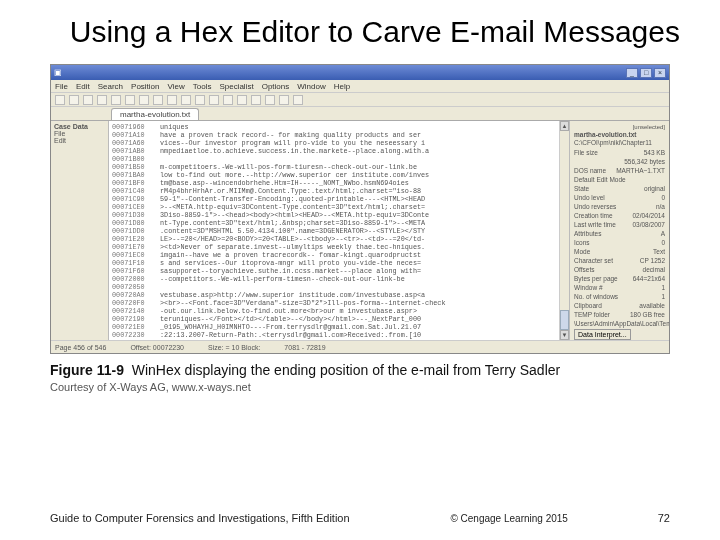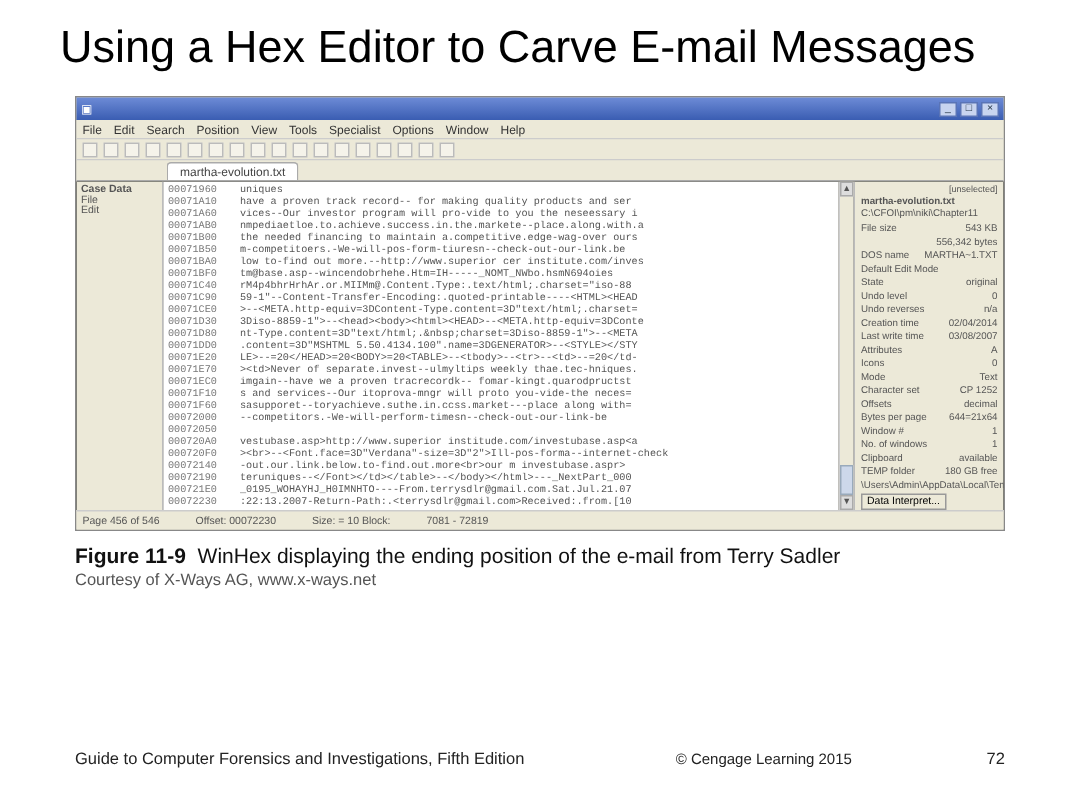--- a/index.html
+++ b/index.html
@@ -8,21 +8,21 @@
     height: 540px;
     background: #fff;
     font-family: Arial, Helvetica, sans-serif;
     color: #000;
     position: relative;
     overflow: hidden;
   }
   .title {
     font-size: 30px;
     font-weight: 400;
-    text-align: left;
+    text-align: right;
     padding: 14px 40px 6px 40px;
     line-height: 1.2;
   }
   .figwrap {
     margin: 8px 50px 0 50px;
   }
   .appwin {
     width: 100%;
     height: 290px;
     border: 1px solid #888;
@@ -92,21 +92,21 @@
     border: 1px solid #aaa;
     border-bottom: none;
     padding: 1px 8px;
     border-radius: 3px 3px 0 0;
     color: #444;
   }
   .body3col {
     flex: 1;
     display: flex;
     overflow: hidden;
-    background: #000000;
+    background: #7f1d1d;
   }
   .leftpanel {
     width: 58px;
     background: #ece9d8;
     border-right: 1px solid #bbb;
     font-size: 7px;
     color: #555;
     padding: 2px 3px;
   }
   .centerpanel {
@@ -163,21 +163,21 @@
     color: #111;
   }
   .caption .figlab { font-weight: bold; }
   .courtesy {
     margin: 3px 50px 12px 50px;
     font-size: 11px;
     color: #555;
   }
   .footer {
     position: absolute;
-    bottom: 28px;
+    bottom: 16px;
     left: 0;
     width: 100%;
     display: flex;
     justify-content: space-between;
     align-items: center;
     padding: 0 50px;
     font-size: 11px;
     color: #222;
   }
   .footer .guide { }
@@ -258,21 +258,21 @@
         <div style="font-weight:bold">Case Data</div>
         <div>File</div>
         <div>Edit</div>
       </div>
 
       <div class="centerpanel" id="hexhost">
           <div class="hexrow"><span class="offcol">00071960</span><span class="txtcol">uniques</span></div>
           <div class="hexrow"><span class="offcol">00071A10</span><span class="txtcol">have a proven track record-- for making quality products and ser</span></div>
           <div class="hexrow"><span class="offcol">00071A60</span><span class="txtcol">vices--Our investor program will pro-vide to you the neseessary i</span></div>
           <div class="hexrow"><span class="offcol">00071AB0</span><span class="txtcol">nmpediaetloe.to.achieve.success.in.the.markete--place.along.with.a</span></div>
-          <div class="hexrow"><span class="offcol">00071B00</span><span class="txtcol">the needed financing to maintain a.competitive.edge-wag-over ours</span></div>
+          <div class="hexrow"><span class="offcol">00071B00</span></div>
           <div class="hexrow"><span class="offcol">00071B50</span><span class="txtcol">m-competitoers.-We-will-pos-form-tiuresn--check-out-our-link.be</span></div>
           <div class="hexrow"><span class="offcol">00071BA0</span><span class="txtcol">low to-find out more.--http://www.superior cer institute.com/inves</span></div>
           <div class="hexrow"><span class="offcol">00071BF0</span><span class="txtcol">tm@base.asp--wincendobrhehe.Htm=IH-----_NOMT_NWbo.hsmN694oies</span></div>
           <div class="hexrow"><span class="offcol">00071C40</span><span class="txtcol">rM4p4bhrHrhAr.or.MIIMm@.Content.Type:.text/html;.charset="iso-88</span></div>
           <div class="hexrow"><span class="offcol">00071C90</span><span class="txtcol">59-1"--Content-Transfer-Encoding:.quoted-printable----&lt;HTML&gt;&lt;HEAD</span></div>
           <div class="hexrow"><span class="offcol">00071CE0</span><span class="txtcol">&gt;--&lt;META.http-equiv=3DContent-Type.content=3D"text/html;.charset=</span></div>
           <div class="hexrow"><span class="offcol">00071D30</span><span class="txtcol">3Diso-8859-1"&gt;--&lt;head&gt;&lt;body&gt;&lt;html&gt;&lt;HEAD&gt;--&lt;META.http-equiv=3DConte</span></div>
           <div class="hexrow"><span class="offcol">00071D80</span><span class="txtcol">nt-Type.content=3D"text/html;.&amp;nbsp;charset=3Diso-8859-1"&gt;--&lt;META</span></div>
           <div class="hexrow"><span class="offcol">00071DD0</span><span class="txtcol">.content=3D"MSHTML 5.50.4134.100".name=3DGENERATOR&gt;--&lt;STYLE&gt;&lt;/STY</span></div>
           <div class="hexrow"><span class="offcol">00071E20</span><span class="txtcol">LE&gt;--=20&lt;/HEAD&gt;=20&lt;BODY&gt;=20&lt;TABLE&gt;--&lt;tbody&gt;--&lt;tr&gt;--&lt;td&gt;--=20&lt;/td-</span></div>

